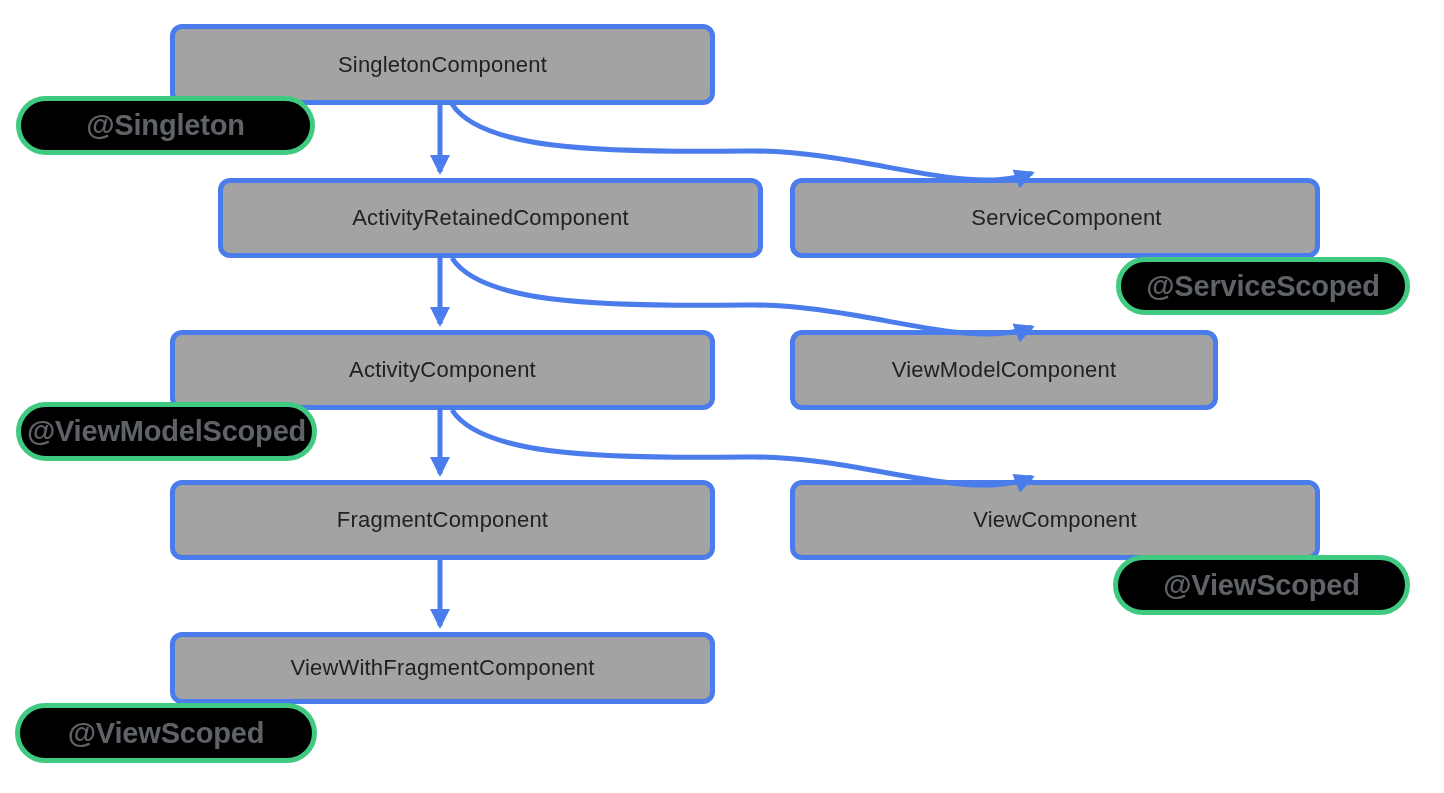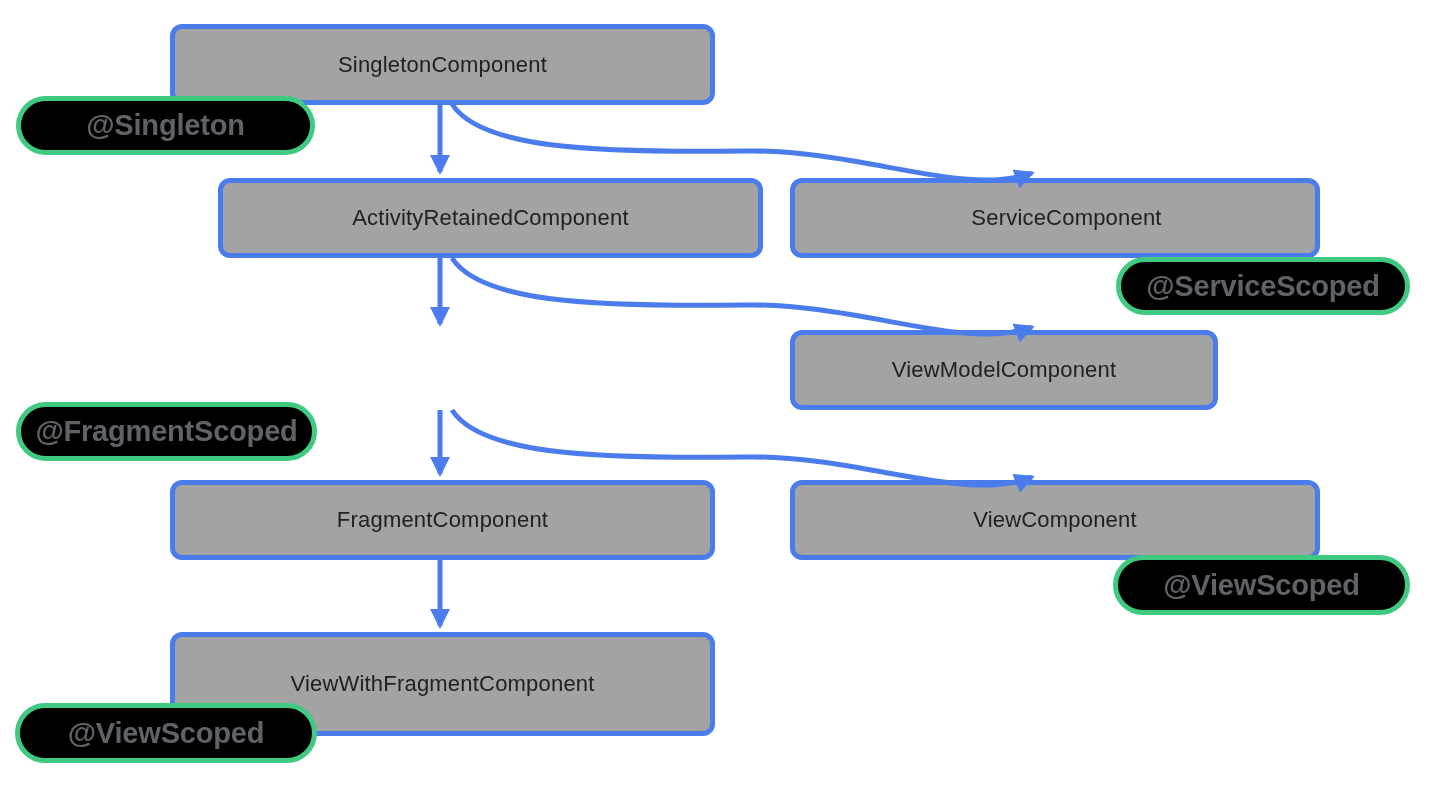--- a/index.html
+++ b/index.html
@@ -53,28 +53,29 @@
 <body>
 
 <div class="stage">
 
   <div class="node" style="left:170px;top:24px;width:545px;height:81px;">SingletonComponent</div>
 
   <div class="node" style="left:170px;top:178px;width:545px;height:80px;margin-left:48px;">ActivityRetainedComponent</div>
 
   <div class="node" style="left:790px;top:178px;width:530px;height:80px;padding-left:23px;">ServiceComponent</div>
 
+  <div class="node" style="left:170px;top:330px;width:545px;height:80px;">ActivityComponent</div>
 
   <div class="node" style="left:790px;top:330px;width:428px;height:80px;">ViewModelComponent</div>
 
   <div class="node" style="left:170px;top:480px;width:545px;height:80px;">FragmentComponent</div>
 
   <div class="node" style="left:790px;top:480px;width:530px;height:80px;">ViewComponent</div>
 
-  <div class="node" style="left:170px;top:632px;width:545px;height:104px;">ViewWithFragmentComponent</div>
+  <div class="node" style="left:170px;top:632px;width:545px;height:72px;">ViewWithFragmentComponent</div>
 
   <svg class="arrows" width="1444" height="793" viewBox="0 0 1444 793">
     <defs>
       <marker id="ah" viewBox="0 0 10 10" refX="8.5" refY="5" markerWidth="22" markerHeight="20" orient="auto" markerUnits="userSpaceOnUse">
         <path class="head" d="M0,0 L10,5 L0,10 Z"></path>
       </marker>
     </defs>
 
     <path class="edge" marker-end="url(#ah)" d="M 440 104 L 440 172"></path>
     <path class="edge" marker-end="url(#ah)" d="M 452 104 C 480 148, 590 153, 745 151 C 860 149, 965 198, 1032 173"></path>
@@ -86,21 +87,21 @@
     <path class="edge" marker-end="url(#ah)" d="M 452 410 C 480 454, 590 459, 745 457 C 860 455, 965 504, 1032 477"></path>
 
     <path class="edge" marker-end="url(#ah)" d="M 440 560 L 440 626"></path>
   </svg>
 
   <div class="badge" style="left:16px;top:96px;width:299px;height:59px;">@Singleton</div>
 
 
   <div class="badge" style="left:1116px;top:257px;width:294px;height:58px;">@ServiceScoped</div>
 
-  <div class="badge" style="left:16px;top:402px;width:301px;height:59px;">@FragmentScoped</div>
+  <div class="badge" style="left:16px;top:402px;width:301px;height:59px;">@ViewModelScoped</div>
 
 
 
   <div class="badge" style="left:1113px;top:555px;width:297px;height:60px;">@ViewScoped</div>
 
   <div class="badge" style="left:15px;top:703px;width:302px;height:60px;">@ViewScoped</div>
 
 </div>
 
 </body></html>

